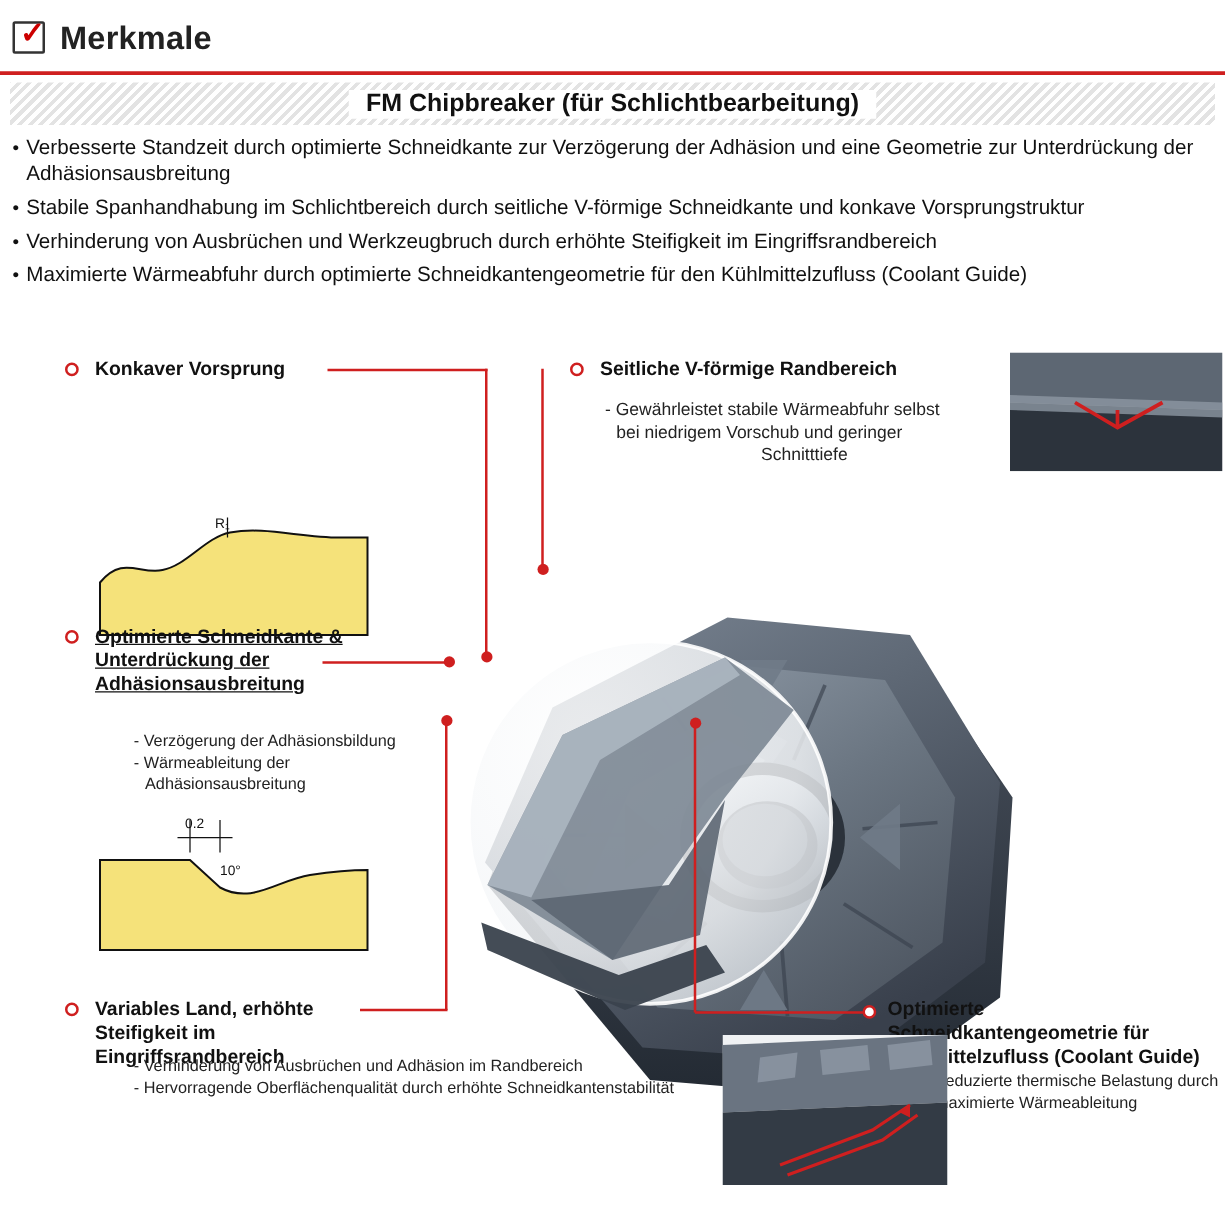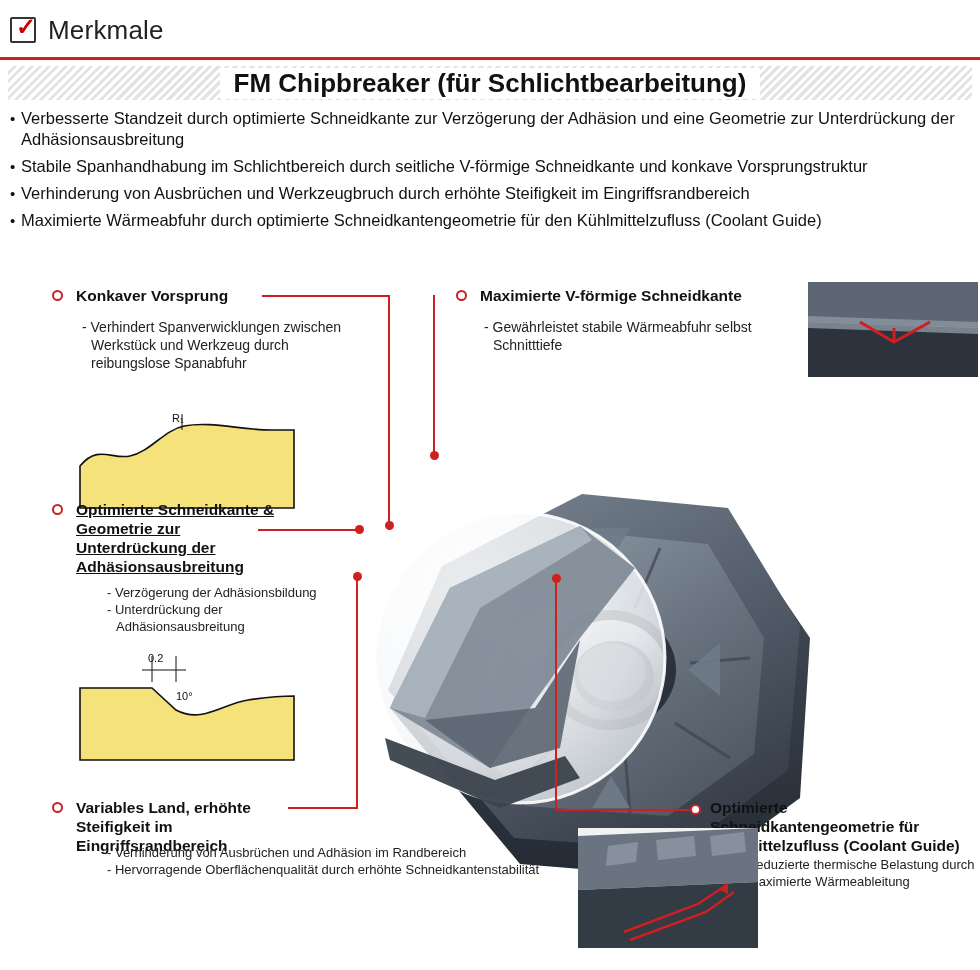--- a/index.html
+++ b/index.html
@@ -19,34 +19,34 @@
     display: flex; align-items: center; padding-left: 10px;
   }
   .header-icon {
     width: 26px; height: 26px; border: 2px solid #333; border-radius: 2px;
     position: relative; margin-right: 12px; background: #fff;
   }
   .header-icon .check {
     position: absolute; left: 4px; top: -5px;
     font-size: 24px; color: #c00; line-height: 26px; font-weight: bold;
   }
-  .header-title { font-size: 26px; font-weight: 400; color: #222; letter-spacing: .2px; }
+  .header-title { font-size: 26px; font-weight: 700; color: #222; letter-spacing: .2px; }
   .header-rule {
     position: absolute; left: 0; top: 57px; width: 980px; height: 3px; background: #cf1f1f;
   }
 
   
   .title-band {
     position: absolute; left: 8px; top: 66px; width: 964px; height: 34px;
     background: repeating-linear-gradient(
        -45deg, #ffffff 0 3px, #e3e3e3 3px 6px);
     display: flex; align-items: center; justify-content: center;
   }
   .title-band .label {
-    background: #fff; padding: 0 14px; font-size: 26px; font-weight: 700; color: #111;
+    background: #fff; padding: 0 14px; font-size: 20px; font-weight: 700; color: #111;
   }
 
   
   .bullets {
     position: absolute; left: 10px; top: 108px; width: 960px;
   }
   .bullet {
     display: flex; align-items: flex-start;
     font-size: 16.5px; line-height: 21px; color: #111; margin-bottom: 6px;
   }
@@ -188,64 +188,59 @@
       <circle cx="190" cy="250" r="145" fill="none" stroke="#ffffff" stroke-width="3" opacity="0.9"></circle>
 
       <path d="M60,300 L120,180 L250,118 L305,160 L250,230 L200,300 L160,360 Z" fill="#7c8794" opacity="0.9"></path>
       <path d="M60,300 L120,180 L250,118 L262,132 L150,200 L95,310 Z" fill="#aeb8c3" opacity="0.85"></path>
       <path d="M95,312 L160,360 L230,340 L250,232 L205,300 Z" fill="#5c6672" opacity="0.9"></path>
       <path d="M55,330 L165,372 L235,348 L250,370 L170,400 L60,352 Z" fill="#3a424d" opacity="0.95"></path>
     </svg>
 
     <div class="callout-marker" style="left:52px; top:32px;"></div>
     <div class="co-title" style="left:76px; top:28px;">Konkaver Vorsprung</div>
-    <div class="co-sub" style="left:82px; top:60px; width:300px;">
-      <div>- Verhindert Spanverwicklungen zwischen</div>
-      <div style="padding-left:9px;">Werkstück und Werkzeug durch</div>
-      <div style="padding-left:9px;">reibungslose Spanabfuhr</div>
-    </div>
 
     <div class="lead" style="left:262px; top:37px; width:128px; height:2px;"></div>
     <div class="lead" style="left:388px; top:37px; width:2px; height:230px;"></div>
     <div class="dot-red" style="left:385px; top:263px;"></div>
 
     <svg class="profile" style="left:72px; top:150px;" width="230" height="110" viewBox="0 0 230 110">
       <path d="M8,100 L8,58 C26,36 40,52 58,48 C78,44 92,22 112,18 C140,13 168,22 200,22 L222,22 L222,100 Z" fill="#f5e27a" stroke="#111" stroke-width="1.6"></path>
       <line x1="110" y1="6" x2="110" y2="22" stroke="#111" stroke-width="1"></line>
       <text class="dim-label" x="100" y="14">R₁</text>
     </svg>
 
     <div class="callout-marker" style="left:456px; top:32px;"></div>
-    <div class="co-title" style="left:480px; top:28px;">Maximierte V-förmige Schneidkante</div>
+    <div class="co-title" style="left:480px; top:28px;">Seitliche V-förmige Randbereich</div>
     <div class="co-sub" style="left:484px; top:60px; width:310px;">
       <div>- Gewährleistet stabile Wärmeabfuhr selbst</div>
-      <div style="padding-left:9px;">Schnitttiefe</div>
+      <div style="padding-left:9px;">bei niedrigem Vorschub und geringer</div>
+      <div style="padding-left:9px;text-align:center;">Schnitttiefe</div>
     </div>
     <div class="lead" style="left:433px; top:37px; width:2px; height:160px;"></div>
     <div class="dot-red" style="left:430px; top:193px;"></div>
 
     <svg class="photo" style="left:808px; top:24px;" width="170" height="95" viewBox="0 0 170 95">
       <rect x="0" y="0" width="170" height="95" fill="#e9ecef"></rect>
       <path d="M0,0 L170,0 L170,46 L0,40 Z" fill="#5d6773"></path>
       <path d="M0,40 L170,46 L170,95 L0,95 Z" fill="#2c333c"></path>
       <path d="M0,34 L170,40 L170,52 L0,46 Z" fill="#8d97a3" opacity="0.8"></path>
       <path d="M52,40 L86,60 L122,40" fill="none" stroke="#cf1f1f" stroke-width="3"></path>
       <path d="M86,60 L86,46" stroke="#cf1f1f" stroke-width="3"></path>
     </svg>
 
     <div class="callout-marker" style="left:52px; top:246px;"></div>
     <div class="co-title" style="left:76px; top:242px; width:230px;text-decoration:underline;">
       <div>Optimierte Schneidkante &amp;</div>
-      <div>Geometrie zur</div>
       <div>Unterdrückung der</div>
       <div>Adhäsionsausbreitung</div>
     </div>
     <div class="co-sub small" style="left:82px; top:326px; width:260px;">
       <div>- Verzögerung der Adhäsionsbildung</div>
-      <div>- Unterdrückung der</div>
+      <div>- Wärmeableitung der</div>
       <div style="padding-left:9px;">Adhäsionsausbreitung</div>
     </div>
     <div class="lead" style="left:258px; top:271px; width:100px; height:2px;"></div>
     <div class="dot-red" style="left:355px; top:267px;"></div>
 
     <svg class="profile" style="left:72px; top:390px;" width="230" height="120" viewBox="0 0 230 120">
       <line x1="80" y1="8" x2="80" y2="34" stroke="#111" stroke-width="1"></line>
       <line x1="104" y1="8" x2="104" y2="34" stroke="#111" stroke-width="1"></line>
       <line x1="70" y1="22" x2="114" y2="22" stroke="#111" stroke-width="1"></line>
       <text class="dim-label" x="76" y="14">0.2</text>

